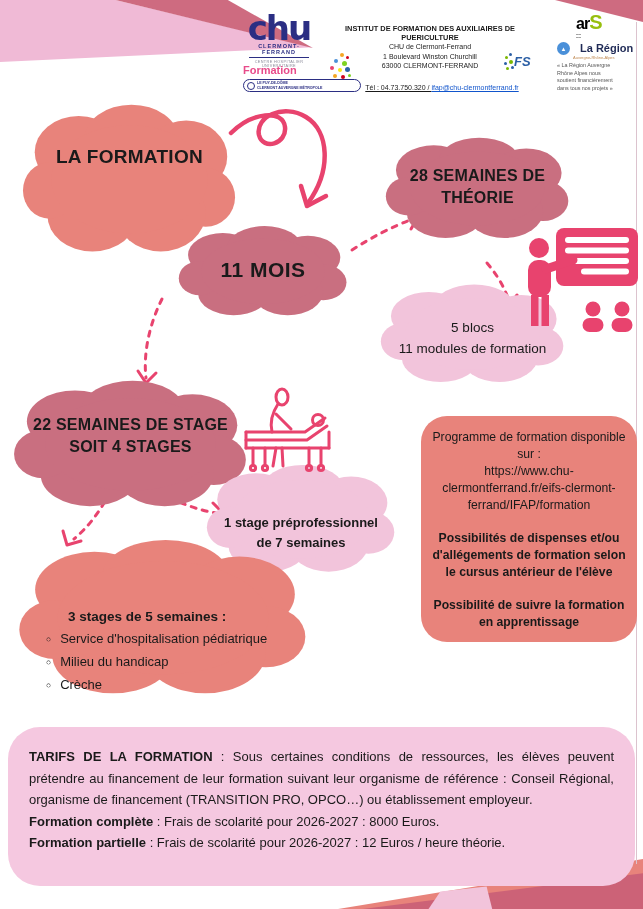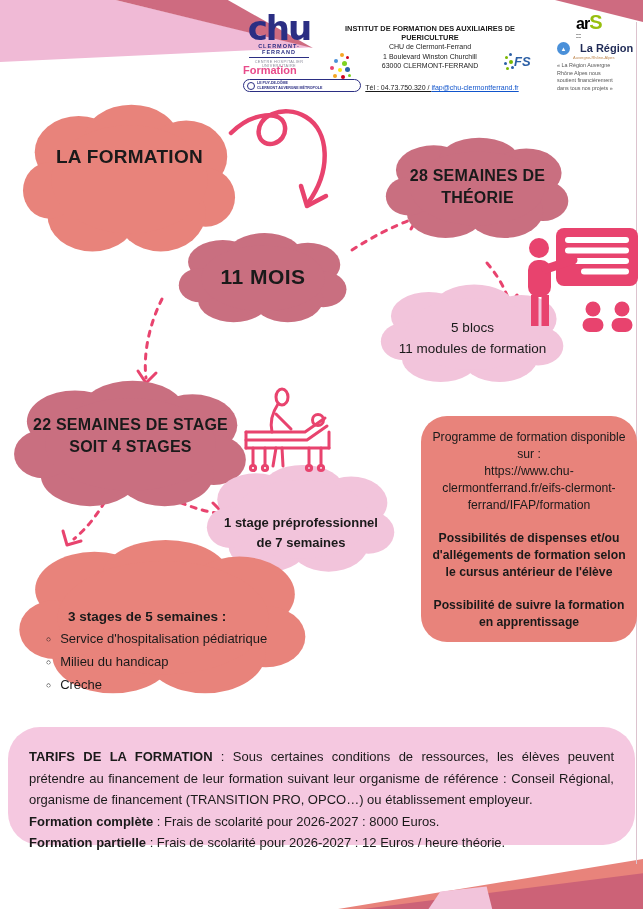--- a/index.html
+++ b/index.html
@@ -76,21 +76,21 @@
   .stages3-list{list-style:none;margin:0;padding:0;font-size:13px;line-height:21px;}
   .stages3-list li::before{content:"○";font-size:8.5px;margin-right:9px;position:relative;top:-1.5px;}
 
   
   .info-box{left:421px;top:416px;width:216px;height:226px;background:#E8837B;border-radius:26px;
      box-sizing:border-box;padding:13px 9px;text-align:center;font-size:12.2px;line-height:17px;}
   .info-gap{height:16px;}
   .info-bold{font-weight:bold;}
 
   
-  .tarifs{left:8px;top:727px;width:627px;height:118px;background:#F5C8E0;border-radius:32px;
+  .tarifs{left:8px;top:727px;width:627px;height:159px;background:#F5C8E0;border-radius:32px;
      box-sizing:border-box;padding:19px 21px 0;font-size:13px;line-height:21.6px;}
   .tarifs p{margin:0;text-align:justify;}
   .tarifs b{font-weight:bold;}
 
   .icon-abs{position:absolute;}
 </style>
 </head>
 <body>
 
 <div class="page">
@@ -233,21 +233,21 @@
   <div class="cloud" style="left:385px;top:133px;width:185px;height:108px">
     <svg viewBox="0 0 220 140" preserveAspectRatio="none">
         <use href="#cloudshape" fill="#C96F80"></use>
       </svg>
     <div class="cloud-text">
       <span class="t-med">28 SEMAINES DE</span>
       <span class="t-med">THÉORIE</span>
     </div>
   </div>
 
-  <div class="cloud" style="left:178px;top:229px;width:170px;height:96px">
+  <div class="cloud" style="left:178px;top:222px;width:170px;height:96px">
     <svg viewBox="0 0 220 140" preserveAspectRatio="none">
         <use href="#cloudshape" fill="#C96F80"></use>
       </svg>
     <div class="cloud-text">
       <span class="t-mois">11 MOIS</span>
     </div>
   </div>
 
   <div class="cloud" style="left:380px;top:280px;width:185px;height:105px">
     <svg viewBox="0 0 220 140" preserveAspectRatio="none">

